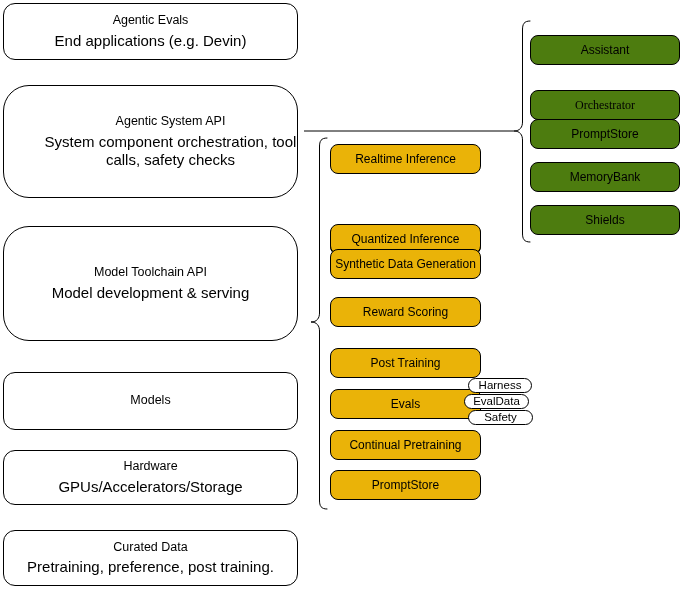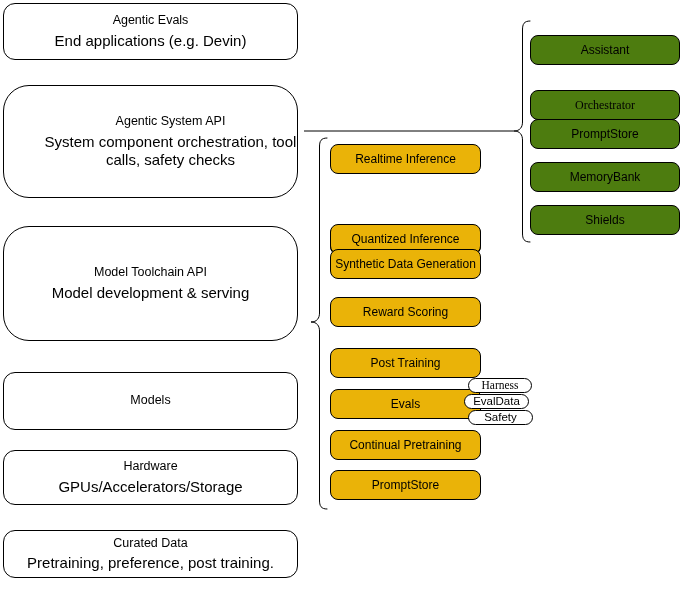--- a/index.html
+++ b/index.html
@@ -117,21 +117,21 @@
 
   <div class="node smallbox" style="top:372px;height:58px;">
     <div class="title">Models</div>
   </div>
 
   <div class="node smallbox" style="top:450px;height:55px;">
     <div class="title">Hardware</div>
     <div class="subtitle">GPUs/Accelerators/Storage</div>
   </div>
 
-  <div class="node smallbox" style="top:530px;height:48px;">
+  <div class="node smallbox" style="top:530px;height:56px;">
     <div class="title">Curated Data</div>
     <div class="subtitle">Pretraining, preference, post training.</div>
   </div>
 
   <div class="mbox" style="top:144px;">
     <span>Realtime Inference</span>
   </div>
   <div class="mbox" style="top:184px;margin-top:41px;">
     <span>Batch Inference</span>
   </div>
@@ -150,21 +150,21 @@
   <div class="mbox" style="top:389px;">
     <span>Evals</span>
   </div>
   <div class="mbox" style="top:430px;">
     <span>Continual Pretraining</span>
   </div>
   <div class="mbox" style="top:470px;">
     <span>PromptStore</span>
   </div>
 
-  <div class="tag" style="left:468px;top:378px;width:64px;height:15px;font-family:Liberation Serif, serif;">
+  <div class="tag" style="left:468px;top:378px;width:64px;height:15px;">
     <span>Harness</span>
   </div>
   <div class="tag" style="left:464px;top:394px;width:65px;height:15px;">
     <span>EvalData</span>
   </div>
   <div class="tag" style="left:468px;top:410px;width:65px;height:15px;">
     <span>Safety</span>
   </div>
 
   <div class="rbox" style="top:35px;">

